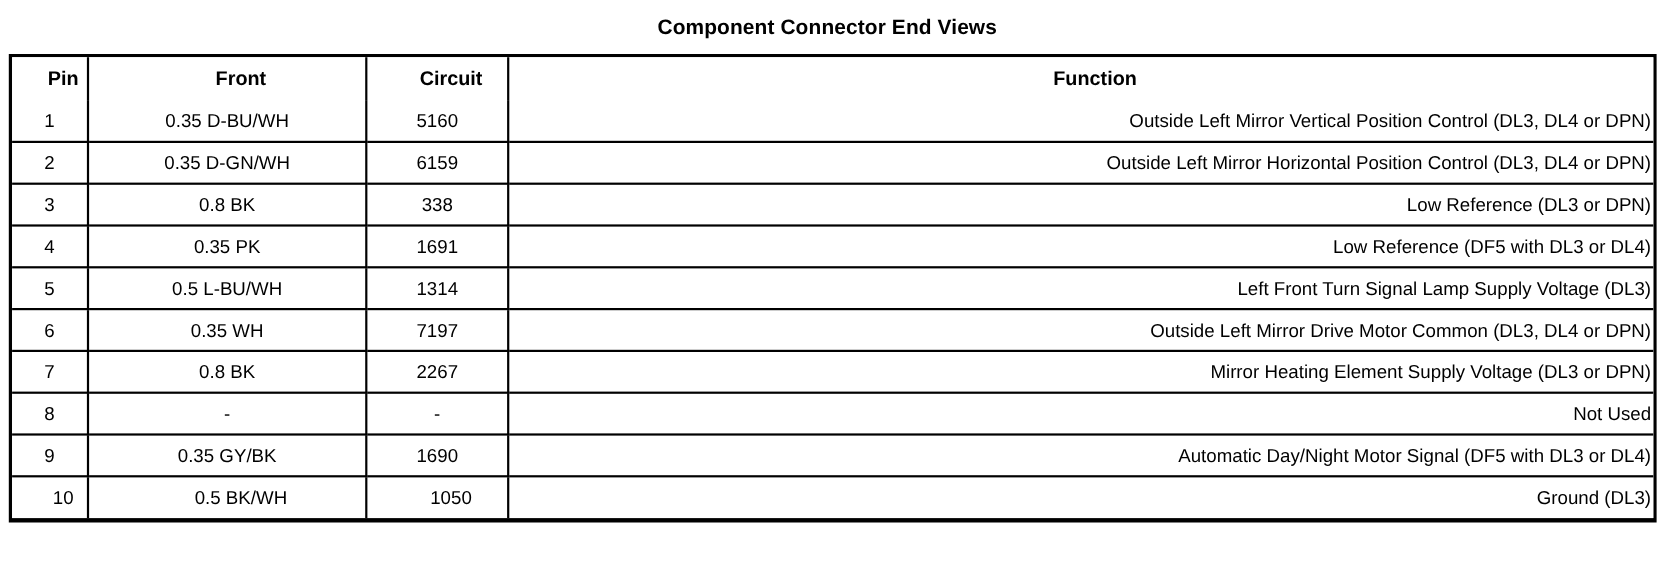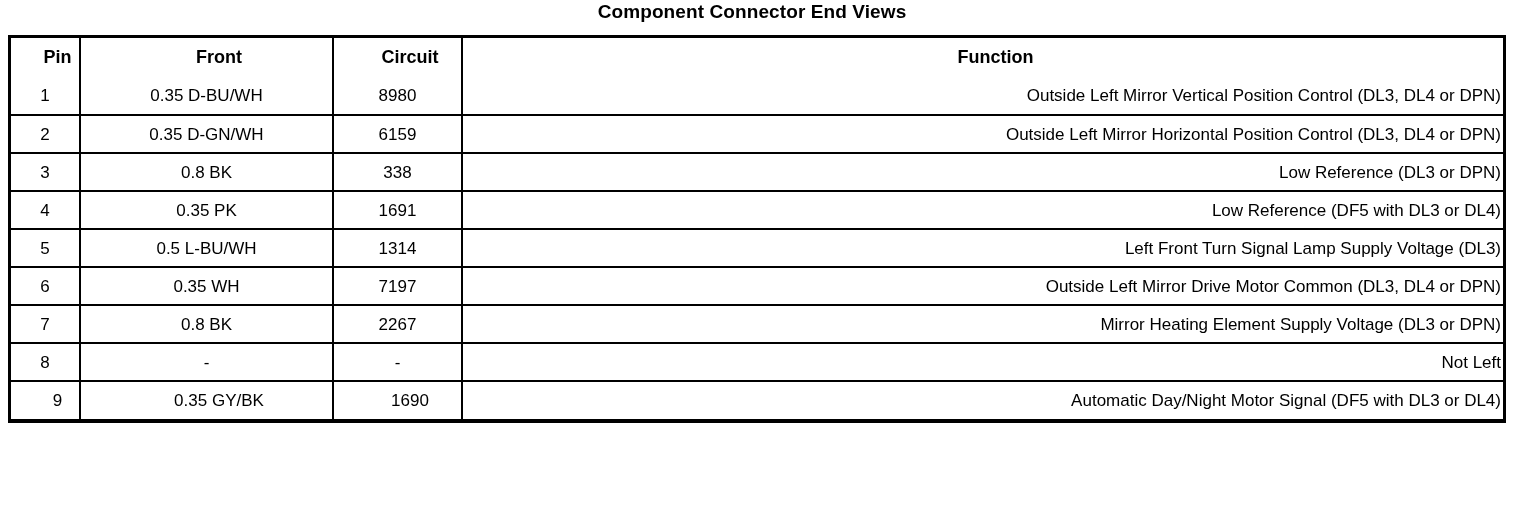--- a/index.html
+++ b/index.html
@@ -20,21 +20,21 @@
     width: 1520px;
     height: 518px;
     box-sizing: border-box;
   }
   .page-title {
     text-align: center;
     font-size: 19px;
     font-weight: bold;
     letter-spacing: 0.1px;
     line-height: 24px;
-    padding-top: 0;
+    padding-top: 14px;
     margin: 0 16px 11px 0;
     color: #000;
   }
   .table-wrap {
     margin: 0 14px 0 8px;
     border: 3px solid #000;
     border-top-width: 3px;
     border-bottom-width: 4px;
     box-sizing: border-box;
     background: #fff;
@@ -110,21 +110,21 @@
           <th class="pin-head">Pin</th>
           <th class="wire-head">Front</th>
           <th class="circuit-head">Circuit</th>
           <th class="function-head">Function</th>
         </tr>
       </thead>
       <tbody>
         <tr>
           <td class="pin">1</td>
           <td class="wire">0.35 D-BU/WH</td>
-          <td class="circuit">8980</td>
+          <td class="circuit">5160</td>
           <td class="function">Outside Left Mirror Vertical Position Control (DL3, DL4 or DPN)</td>
         </tr>
         <tr>
           <td class="pin">2</td>
           <td class="wire">0.35 D-GN/WH</td>
           <td class="circuit">6159</td>
           <td class="function">Outside Left Mirror Horizontal Position Control (DL3, DL4 or DPN)</td>
         </tr>
         <tr>
           <td class="pin">3</td>
@@ -153,25 +153,31 @@
         <tr>
           <td class="pin">7</td>
           <td class="wire">0.8 BK</td>
           <td class="circuit">2267</td>
           <td class="function">Mirror Heating Element Supply Voltage (DL3 or DPN)</td>
         </tr>
         <tr>
           <td class="pin">8</td>
           <td class="wire">-</td>
           <td class="circuit">-</td>
-          <td class="function">Not Left</td>
+          <td class="function">Not Used</td>
         </tr>
         <tr>
           <td class="pin">9</td>
           <td class="wire">0.35 GY/BK</td>
           <td class="circuit">1690</td>
           <td class="function">Automatic Day/Night Motor Signal (DF5 with DL3 or DL4)</td>
+        </tr>
+        <tr>
+          <td class="pin">10</td>
+          <td class="wire">0.5 BK/WH</td>
+          <td class="circuit">1050</td>
+          <td class="function">Ground (DL3)</td>
         </tr>
       </tbody>
     </table>
   </div>
 
 </div>
 
 </body></html>

